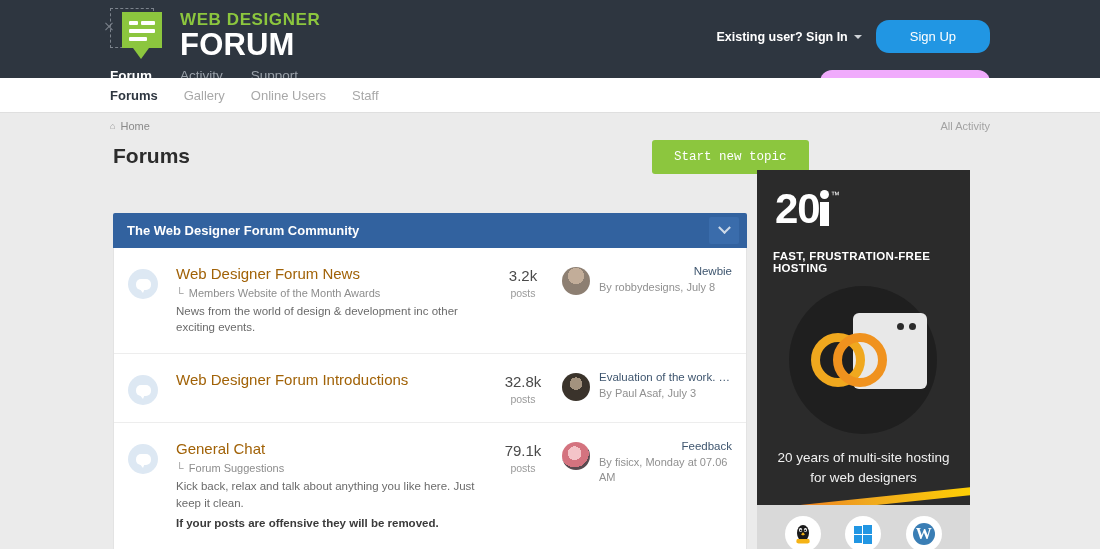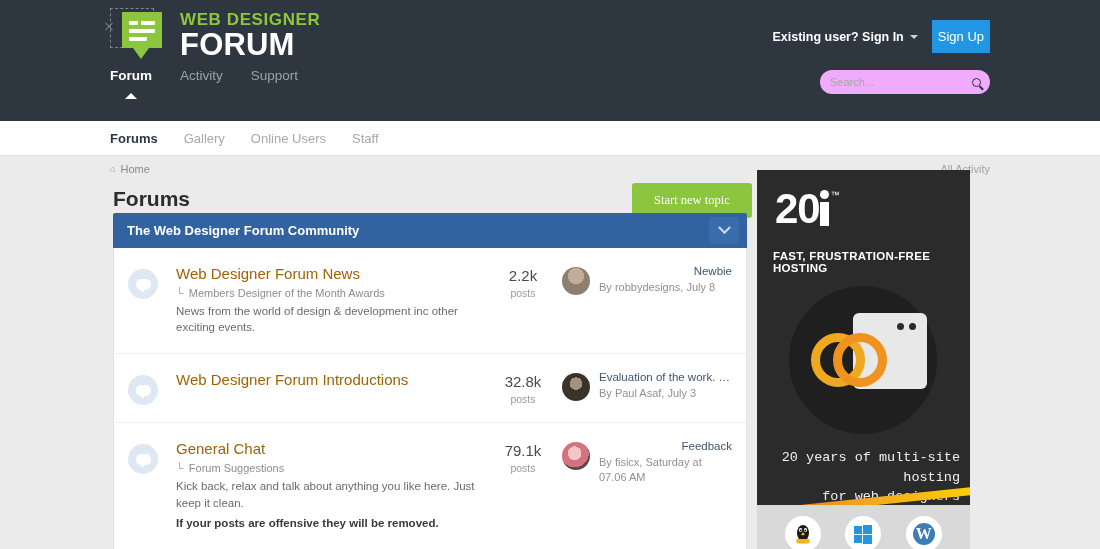--- a/index.html
+++ b/index.html
@@ -6,21 +6,21 @@
   html, body {
     width: 1100px; height: 549px;
     font-family: "Liberation Sans", sans-serif;
     background: #ebebeb;
     overflow: hidden;
   }
 
   
   .topbar {
     background: #2e3640;
-    height: 121px;
+    height: 78px;
     position: relative;
   }
 
   .brand {
     position: absolute; left: 110px; top: 6px;
     display: flex; align-items: center; gap: 10px;
   }
   .logo-mark {
     position: relative; width: 60px; height: 56px;
   }
@@ -76,21 +76,21 @@
     white-space: nowrap;
   }
   .caret {
     width: 0; height: 0;
     border-left: 4px solid transparent;
     border-right: 4px solid transparent;
     border-top: 4px solid #cfd3d7;
   }
   .signup {
     background: #2196e3; color: #fff; border: none;
-    font-size: 13px; padding: 9px 6px; border-radius: 0;
+    font-size: 13px; padding: 9px 34px; border-radius: 13px;
     cursor: pointer; font-family: inherit;
   }
 
   .mainnav {
     position: absolute; left: 110px; top: 68px;
     display: flex; gap: 28px; align-items: flex-start;
   }
   .mainnav a {
     color: #9aa1a9; font-size: 13.5px; text-decoration: none;
     padding-bottom: 16px; display: block; position: relative;
@@ -154,24 +154,24 @@
     font-size: 11px; color: #a3a3a3; text-decoration: none;
   }
 
   
   .titlerow { position: relative; height: 42px; }
   .ptitle {
     position: absolute; left: 113px; top: 4px;
     font-size: 21px; color: #2c2c2c; font-weight: bold;
   }
   .newtopic {
-    position: absolute; left: 632px; top: 0;
+    position: absolute; left: 652px; top: 0;
     background: #8cc63e; color: #fff; border: none;
     font-size: 12.5px; padding: 10px 22px; border-radius: 3px;
-    cursor: pointer; font-family: Liberation Serif, serif;
+    cursor: pointer; font-family: Liberation Mono, monospace;
   }
 
   
   .content {
     position: absolute; left: 113px; top: 213px;
     width: 634px;
   }
   .cat-header {
     background: #32629f; color: #fff;
     height: 35px; display: flex; align-items: center;
@@ -300,22 +300,22 @@
   }
   .ad-inf:before, .ad-inf:after {
     content: ""; position: absolute; top: 0;
     width: 36px; height: 36px; border-radius: 50%;
     border: 9px solid #f0a81e;
   }
   .ad-inf:before { left: 0; }
   .ad-inf:after { left: 22px; border-color: #f0921e; }
   .ad-copy {
     position: absolute; left: 10px; top: 278px;
-    width: 193px; text-align: right;
-    color: #f0f0f0; font-size: 13.5px; line-height: 1.45; font-family: Liberation Mono, monospace;
+    width: 193px; text-align: center;
+    color: #f0f0f0; font-size: 13.5px; line-height: 1.45;
   }
   .ad-stripe {
     position: absolute; left: -10px; bottom: 43px;
     width: 240px; height: 8px;
     background: linear-gradient(90deg,#f26522,#f0a81e,#ffd400);
     transform: rotate(-6deg);
   }
   .ad-foot {
     position: absolute; left: 0; bottom: 0;
     width: 213px; height: 44px; background: #d9d9d9;
@@ -423,26 +423,26 @@
   <div class="cat-body">
 
     <div class="forum-row">
       <div class="f-icon">
           <span class="bubble"></span>
         </div>
       <div class="f-main">
         <a href="#" class="f-name">Web Designer Forum News</a>
         <div class="f-sub">
           <span class="subarrow">└</span>
-          <span>Members Designer of the Month Awards</span>
+          <span>Members Website of the Month Awards</span>
         </div>
         <div class="f-desc">News from the world of design &amp; development inc other exciting events.</div>
       </div>
       <div class="f-posts">
-        <div class="f-posts-num">2.2k</div>
+        <div class="f-posts-num">3.2k</div>
         <div class="f-posts-lab">posts</div>
       </div>
       <div class="f-last">
         <div class="avatar" style="background:radial-gradient(circle at 50% 32%, #c2ad99 0 34%, #8d7f72 34% 100%);"></div>
         <div class="f-last-txt">
           <a href="#" class="f-last-title">Newbie</a>
           <div class="f-last-by">By robbydesigns, July 8</div>
         </div>
       </div>
     </div>
@@ -481,21 +481,21 @@
         <div class="f-desc"><b>If your posts are offensive they will be removed.</b></div>
       </div>
       <div class="f-posts">
         <div class="f-posts-num">79.1k</div>
         <div class="f-posts-lab">posts</div>
       </div>
       <div class="f-last">
         <div class="avatar" style="background:radial-gradient(circle at 45% 40%, #f4c4c8 0 30%, #d4737f 30% 62%, #5a4a50 62% 100%);"></div>
         <div class="f-last-txt">
           <a href="#" class="f-last-title">Feedback</a>
-          <div class="f-last-by">By fisicx, Saturday at 07.06 AM</div>
+          <div class="f-last-by">By fisicx, Monday at 07.06 AM</div>
         </div>
       </div>
     </div>
 
   </div>
 
 </div>
 
 <div class="ad">
   <div class="ad-logo">

